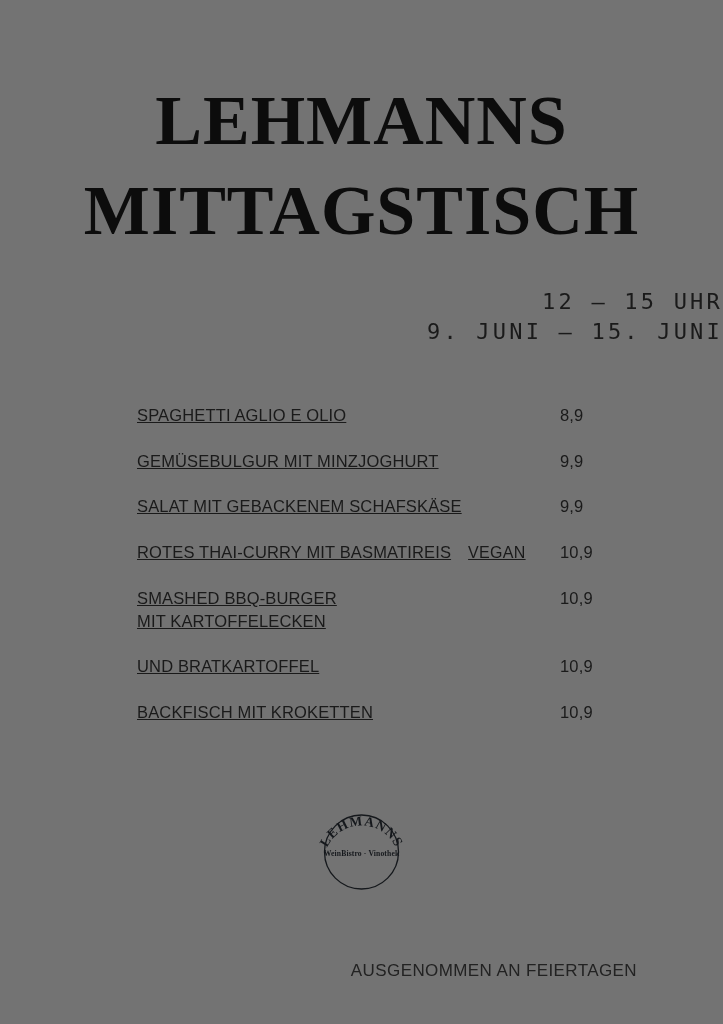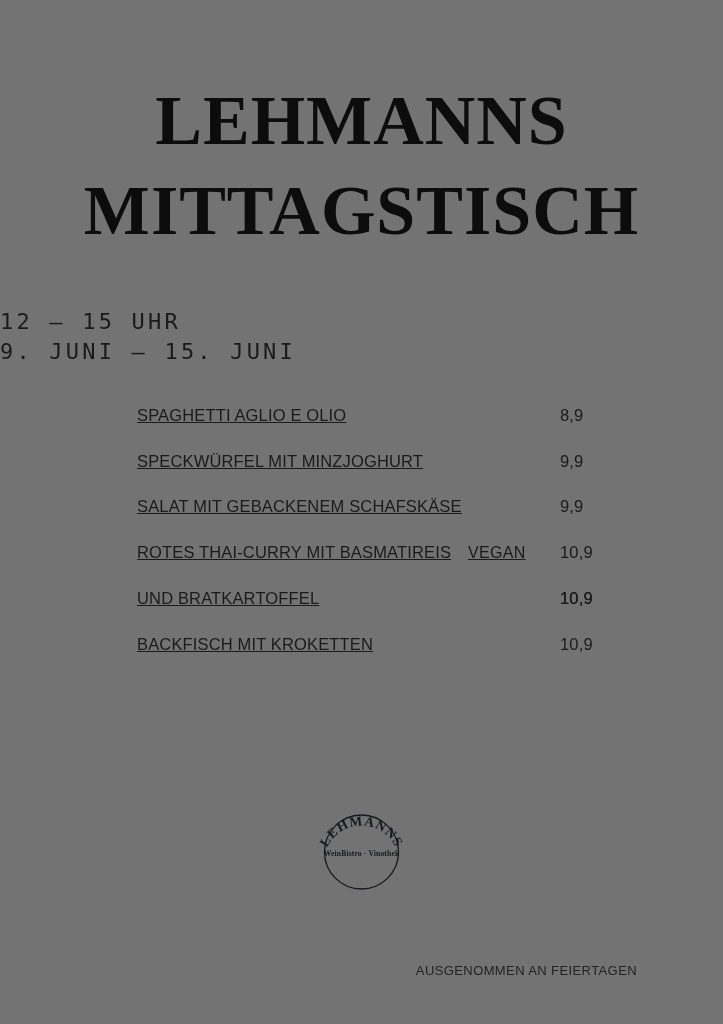--- a/index.html
+++ b/index.html
@@ -41,22 +41,21 @@
     letter-spacing: 1px;
     margin-top: 20px;
     text-align: center;
   }
 
   .subtitle {
     position: absolute;
     left: 0;
     top: 287px;
     width: 723px;
-    text-align: left;
-    margin-top: 20px;
+    text-align: right;
   }
   .subtitle-line {
     font-family: "DejaVu Sans Mono", "Liberation Mono", monospace;
     font-size: 22px;
     letter-spacing: 3.2px;
     color: #1a1a1a;
     line-height: 1.38;
     white-space: nowrap;
   }
 
@@ -131,21 +130,21 @@
 
   
   .footer {
     position: absolute;
     left: 0;
     top: 961px;
     width: 637px;
     text-align: right;
   }
   .footer-text {
-    font-size: 13px;
+    font-size: 17px;
     letter-spacing: 0.4px;
     color: #222222;
   }
 </style>
 </head>
 <body>
 
 <div class="page">
 
   <div class="header">
@@ -160,37 +159,41 @@
 
   <div class="menu">
       <div class="menu-item">
         <div class="item-names">
           <div class="item-line">SPAGHETTI AGLIO E OLIO</div>
         </div>
         <div class="item-price">8,9</div>
       </div>
       <div class="menu-item">
         <div class="item-names">
-          <div class="item-line">SPECKWÜRFEL MIT MINZJOGHURT</div>
+          <div class="item-line">GEMÜSEBULGUR MIT MINZJOGHURT</div>
         </div>
         <div class="item-price">9,9</div>
       </div>
       <div class="menu-item">
         <div class="item-names">
           <div class="item-line">SALAT MIT GEBACKENEM SCHAFSKÄSE</div>
         </div>
         <div class="item-price">9,9</div>
       </div>
       <div class="menu-item">
         <div class="item-names">
           <div class="item-line">ROTES THAI-CURRY MIT BASMATIREIS<span class="vegan-tag">VEGAN</span></div>
         </div>
         <div class="item-price">10,9</div>
       </div>
       <div class="menu-item">
+        <div class="item-names">
+          <div class="item-line">SMASHED BBQ-BURGER</div>
+          <div class="item-line">MIT KARTOFFELECKEN</div>
+        </div>
         <div class="item-price">10,9</div>
       </div>
       <div class="menu-item">
         <div class="item-names">
           <div class="item-line">UND BRATKARTOFFEL</div>
         </div>
         <div class="item-price">10,9</div>
       </div>
       <div class="menu-item">
         <div class="item-names">

